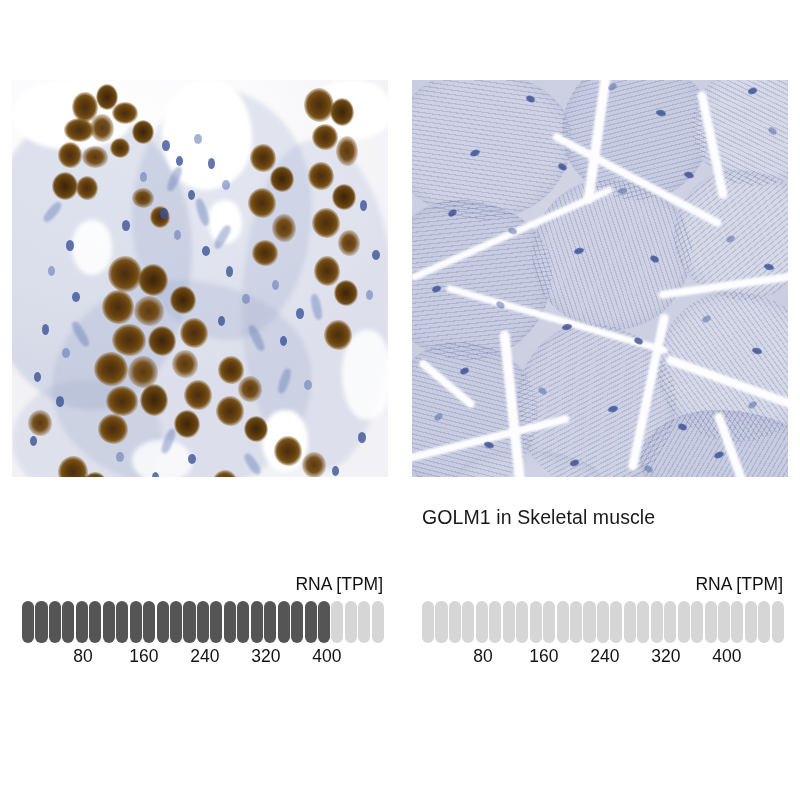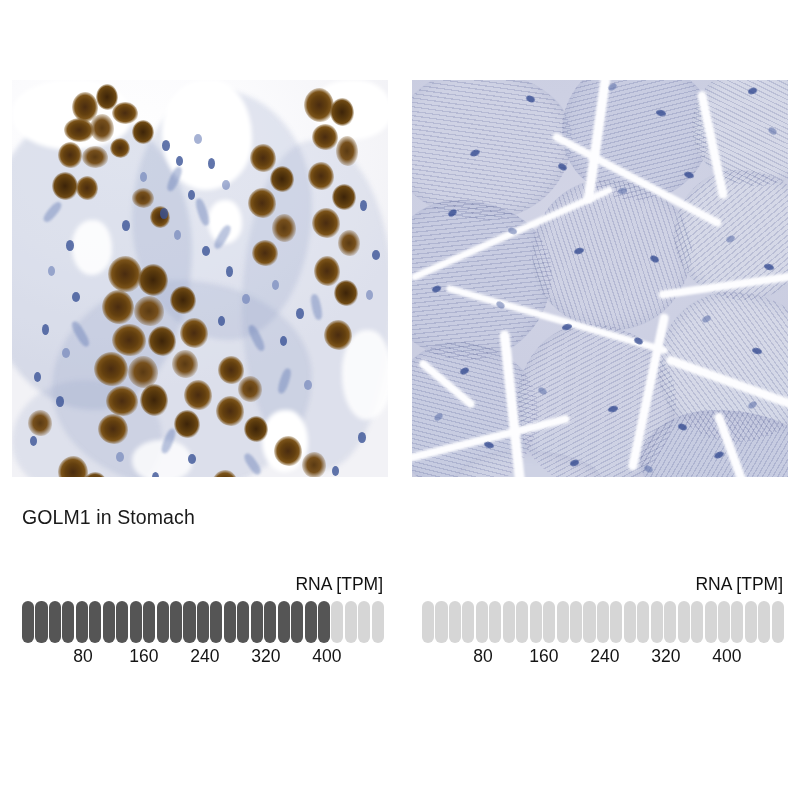--- a/index.html
+++ b/index.html
@@ -247,21 +247,20 @@
         <div class="strip" style="left:240px;top:244px;width:9px;height:28px;transform:rotate(-26deg);"></div>
         <div class="strip" style="left:268px;top:288px;width:9px;height:26px;transform:rotate(18deg);"></div>
         <div class="strip" style="left:64px;top:240px;width:9px;height:28px;transform:rotate(-30deg);"></div>
         <div class="strip" style="left:36px;top:120px;width:9px;height:24px;transform:rotate(40deg);"></div>
         <div class="strip" style="left:300px;top:214px;width:9px;height:26px;transform:rotate(-12deg);"></div>
         <div class="strip" style="left:152px;top:348px;width:9px;height:26px;transform:rotate(22deg);"></div>
         <div class="strip" style="left:236px;top:372px;width:9px;height:24px;transform:rotate(-34deg);"></div>
       </div>
     </div>
 
-    <div class="caption">GOLM1 in Stomach</div>
 
     <div class="rna-label">RNA [TPM]</div>
 
     <div class="gauge">
         <div class="seg on" style="background: rgb(85, 85, 85);"></div>
         <div class="seg on" style="background: rgb(85, 85, 85);"></div>
         <div class="seg on" style="background: rgb(85, 85, 85);"></div>
         <div class="seg on" style="background: rgb(85, 85, 85);"></div>
         <div class="seg on" style="background: rgb(85, 85, 85);"></div>
         <div class="seg on" style="background: rgb(85, 85, 85);"></div>
@@ -367,20 +366,21 @@
         <div class="mnuc soft" style="left:336px;top:322px;width:9px;height:6px;transform:rotate(-32deg);"></div>
         <div class="mnuc" style="left:72px;top:362px;width:10px;height:6px;transform:rotate(18deg);"></div>
         <div class="mnuc" style="left:158px;top:380px;width:9px;height:6px;transform:rotate(-18deg);"></div>
         <div class="mnuc soft" style="left:232px;top:386px;width:9px;height:6px;transform:rotate(28deg);"></div>
         <div class="mnuc" style="left:302px;top:372px;width:10px;height:6px;transform:rotate(-22deg);"></div>
 
         <div class="mnuc soft" style="left:22px;top:334px;width:9px;height:6px;transform:rotate(-36deg);"></div>
       </div>
     </div>
 
+    <div class="caption">GOLM1 in Skeletal muscle</div>
 
     <div class="rna-label">RNA [TPM]</div>
 
     <div class="gauge">
         <div class="seg off" style="background: rgb(214, 214, 214);"></div>
         <div class="seg off" style="background: rgb(214, 214, 214);"></div>
         <div class="seg off" style="background: rgb(214, 214, 214);"></div>
         <div class="seg off" style="background: rgb(214, 214, 214);"></div>
         <div class="seg off" style="background: rgb(214, 214, 214);"></div>
         <div class="seg off" style="background: rgb(214, 214, 214);"></div>

